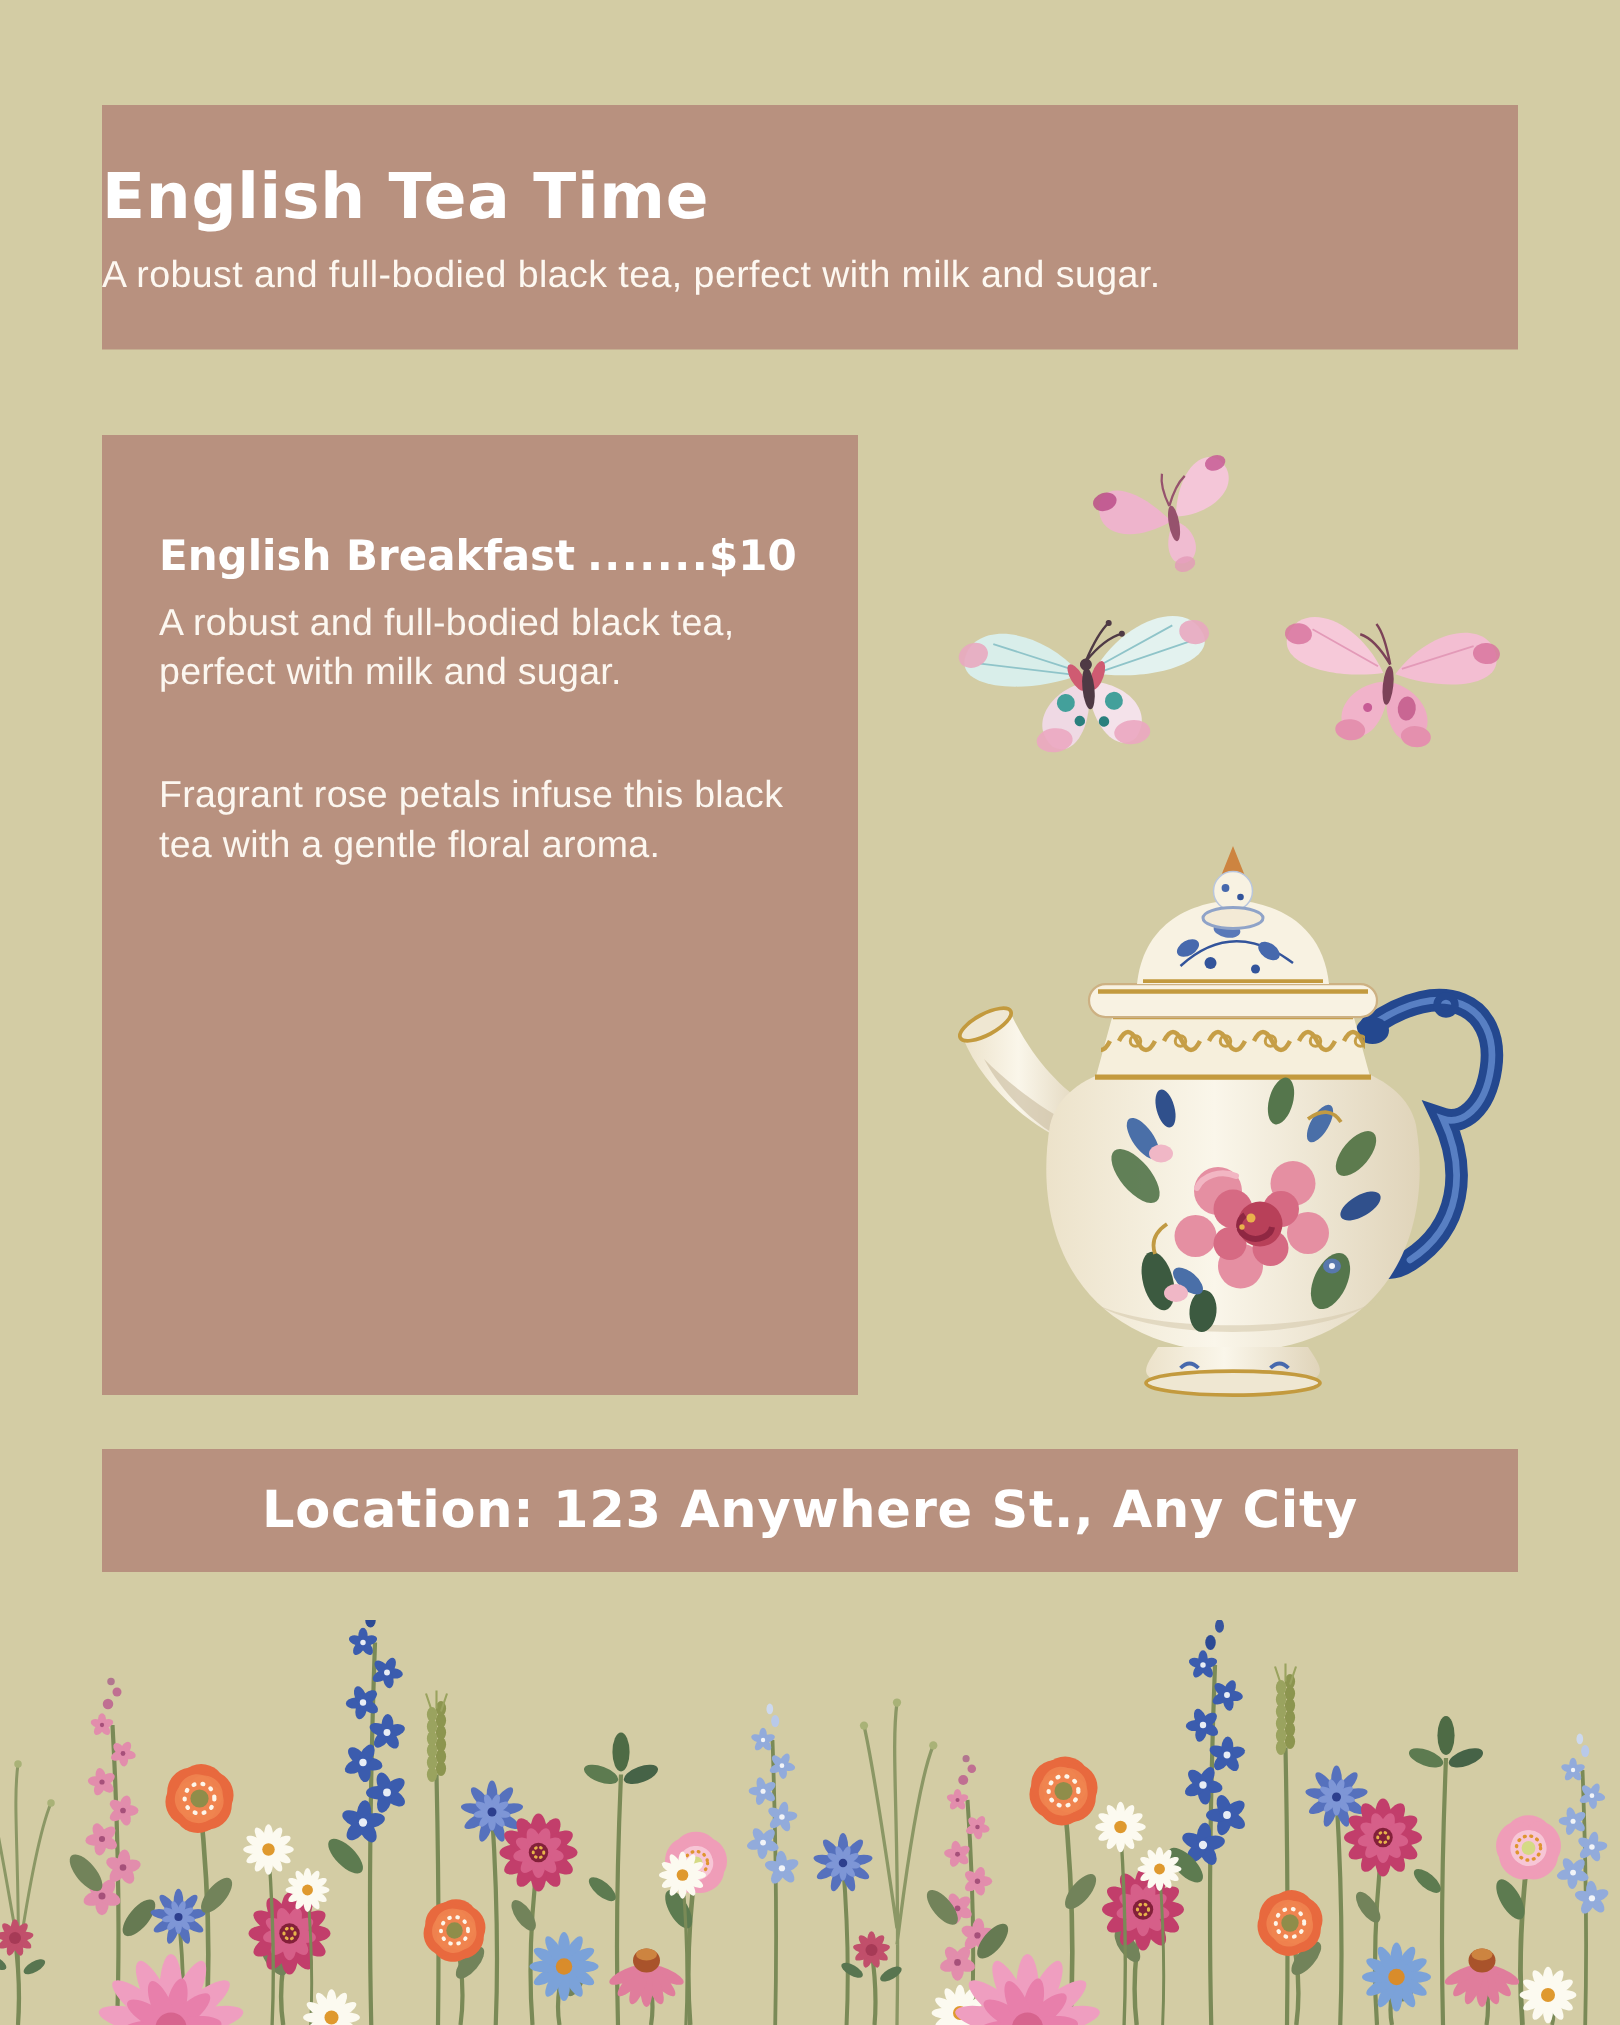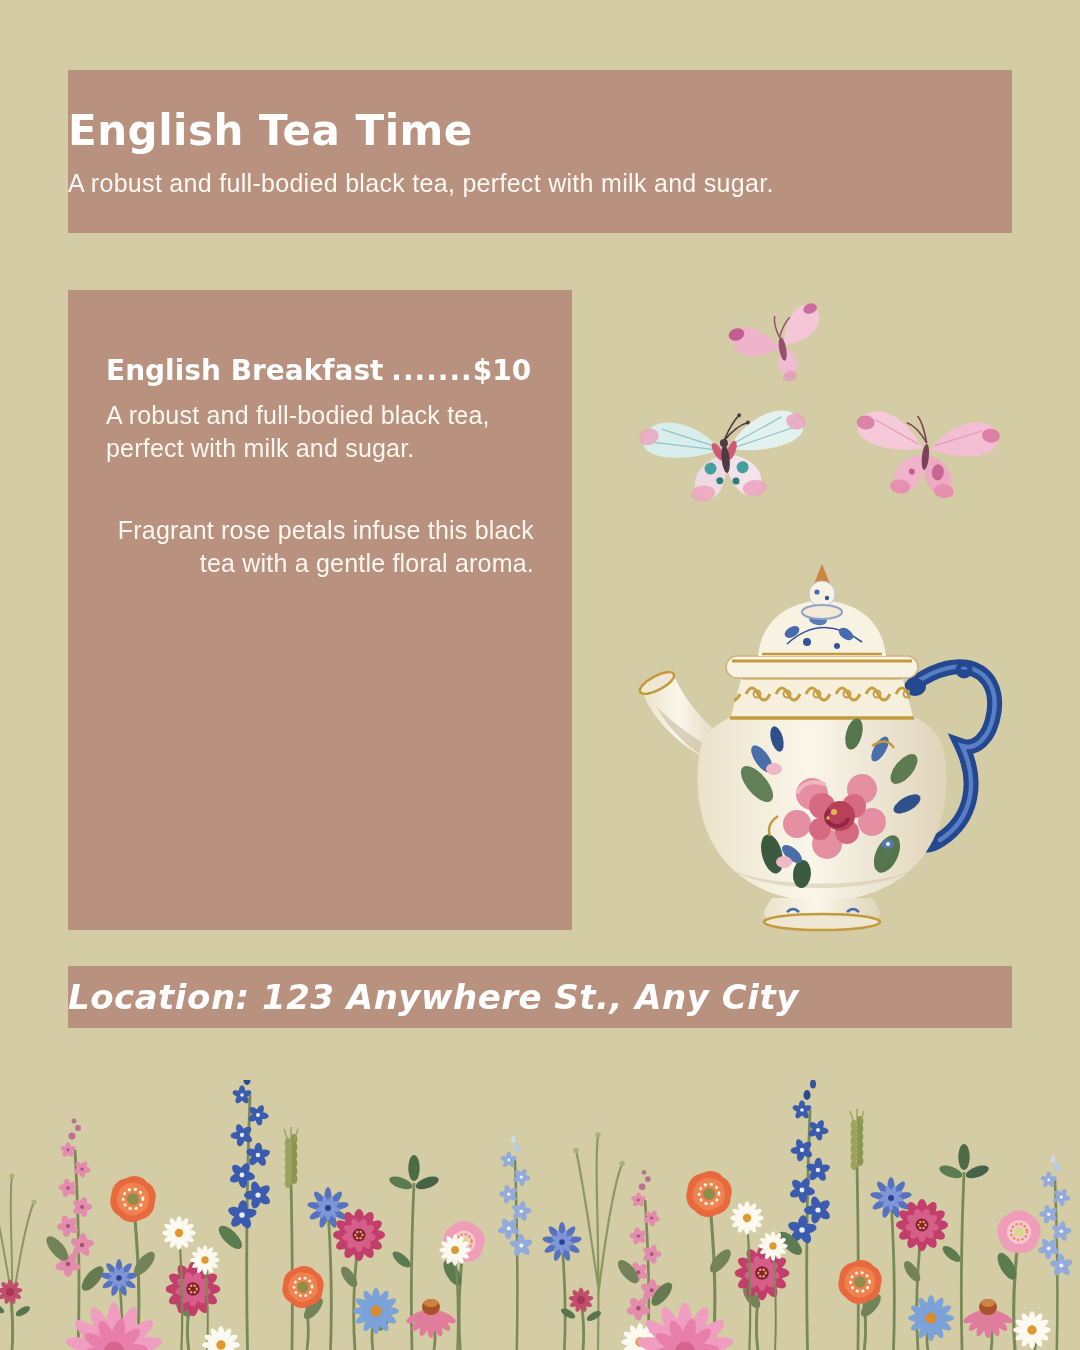--- a/index.html
+++ b/index.html
@@ -12,23 +12,23 @@
   
   .header{left:68px;top:70px;width:944px;height:163px;
     display:flex;flex-direction:column;align-items:flex-start;justify-content:center;gap:14px;text-align:center;}
   .header h1{margin:0;font-family:"DejaVu Sans", sans-serif;font-weight:bold;font-size:42px;letter-spacing:.5px;}
   .header p{margin:0;font-size:25px;color:#fdf8f1;letter-spacing:.3px;}
   
   .menu{left:68px;top:290px;width:504px;height:640px;padding:64px 38px;}
   .item-line{font-family:"DejaVu Sans", sans-serif;font-weight:bold;font-size:28px;white-space:nowrap;margin:0 0 12px 0;}
   .item-line .leader{margin-left:.28em;letter-spacing:1px;}
   .item-desc{margin:0 0 50px 0;font-size:25px;line-height:1.3;color:#fcf7f0;letter-spacing:.2px;}
-  .item:last-child .item-desc{margin-bottom:0;text-align:right;}
+  .item:last-child .item-desc{margin-bottom:0;}
   
-  .location{left:68px;top:966px;width:944px;height:62px;display:flex;align-items:center;font-style:italic;}
+  .location{left:68px;top:966px;width:944px;height:82px;display:flex;align-items:center;justify-content:center;}
   .location p{margin:0;font-family:"DejaVu Sans", sans-serif;font-weight:bold;font-size:34px;letter-spacing:.5px;}
   
   .butterflies{position:absolute;left:630px;top:283px;width:390px;height:256px;}
   .teapot{position:absolute;left:622px;top:553px;width:400px;height:392px;}
   .flowers{position:absolute;left:0;top:1080px;width:1080px;height:270px;}
   .butterflies svg,.teapot svg,.flowers svg{width:100%;height:100%;display:block;}
 </style>
 </head>
 <body>
 

